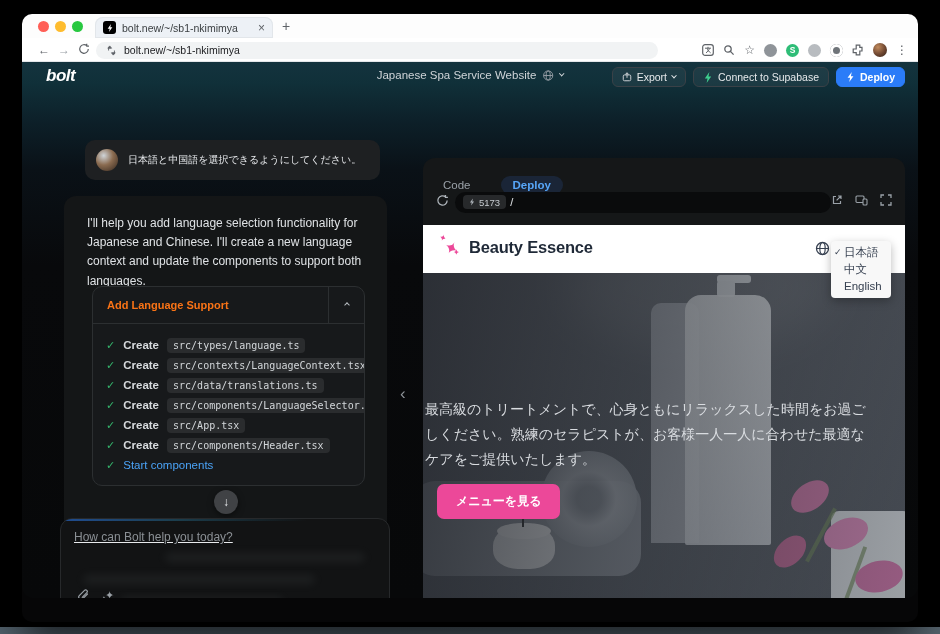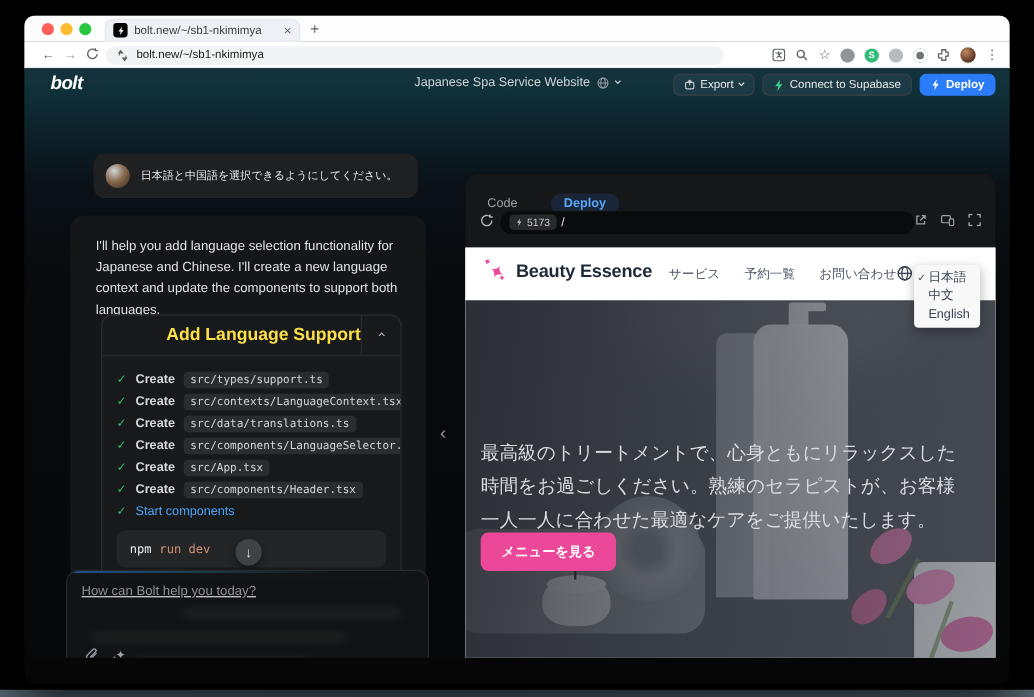--- a/index.html
+++ b/index.html
@@ -51,21 +51,21 @@
   
   .user-card { position:absolute; left:63px; top:78px; width:295px; height:40px; background:#1e2022; border-radius:10px;
     display:flex; align-items:center; gap:10px; padding:0 11px; }
   .avatar-chat { width:22px; height:22px; border-radius:50%; background:radial-gradient(circle at 35% 30%,#cfd4d8,#8a6b50 45%,#33261d); flex:none; }
   .user-text { font-size:10px; color:#e8eaed; }
   .ai-container { position:absolute; left:42px; top:134px; width:323px; height:338px; background:#141617; border-radius:12px; }
   .ai-text { position:absolute; left:23px; top:18px; width:288px; font-size:12px; line-height:1.6; color:#dfe2e5; }
 
   .task-card { position:absolute; left:28px; top:90px; width:273px; background:#17191b; border:1px solid #2c2f31; border-radius:10px; overflow:hidden; }
   .task-hdr { height:36px; display:flex; align-items:center; }
-  .task-title { flex:1; padding-left:14px; font-size:16px; font-weight:700; color:#fde047;text-align:right; }
+  .task-title { flex:1; padding-left:14px; font-size:11px; font-weight:700; color:#f97316; }
   .task-collapse { width:36px; height:36px; border-left:1px solid #2c2f31; display:flex; align-items:center; justify-content:center; color:#b9bec3; }
   .task-body { border-top:1px solid #2c2f31; padding:11px 13px 10px; }
   .step { display:flex; align-items:center; gap:8px; height:20px; }
   .ck { color:#35b56d; font-size:11px; line-height:1; flex:none; }
   .step-act { font-size:11.5px; color:#d6d9dc; font-weight:600; }
   .chip { font-family:"DejaVu Sans Mono","Liberation Mono",monospace; font-size:10px; color:#d3d7da;
     background:#2a2c2e; border-radius:4px; padding:2px 6px; white-space:nowrap; }
   .start-row { display:flex; align-items:center; gap:8px; height:20px; }
   .start-link { font-size:11.5px; color:#4ba3f7; }
   .terminal { margin-top:7px; height:34px; background:#232527; border-radius:8px; display:flex; align-items:center; padding:0 12px;
@@ -137,21 +137,21 @@
   .t2 { left:400px; top:246px; width:46px; height:29px; background:#cd7fae; transform:rotate(-22deg); }
   .t3 { left:432px; top:288px; width:48px; height:31px; background:#c06a9c; transform:rotate(-12deg); }
   .t4 { left:348px; top:266px; width:38px; height:25px; background:#b8638f; transform:rotate(-45deg); }
   .stem { width:4px; height:60px; background:#6b8257; opacity:.7; }
   .s1 { left:396px; top:232px; transform:rotate(28deg); }
   .s2 { left:430px; top:272px; transform:rotate(20deg); }
   .hero-glow { left:140px; top:-46px; width:270px; height:120px; background:rgba(255,255,255,.10); border-radius:50%; filter:blur(22px); }
   .hero-overlay { position:absolute; left:0; top:0; width:100%; height:100%;
     background:linear-gradient(100deg,rgba(30,33,39,.82) 0%,rgba(36,40,46,.58) 45%,rgba(52,57,64,.30) 100%); }
   .hero-title { position:absolute; left:14px; top:74px; font-size:27px; font-weight:800; color:#fff; letter-spacing:1px; z-index:2; }
-  .hero-desc { position:absolute; left:14px; top:124px; width:448px; font-size:17px; line-height:1.78; color:#d9dce0; z-index:2; }
+  .hero-desc { position:absolute; left:2px; top:124px; width:448px; font-size:14px; line-height:1.78; color:#d9dce0; z-index:2; }
   .hero-cta { position:absolute; left:14px; top:211px; background:#ec4899; color:#fff; font-size:12px; font-weight:600;
     border-radius:7px; padding:9px 19px; z-index:2; display:inline-block; }
 
   svg { display:block; }
 </style>
 </head>
 <body>
 
 <div class="screen">
   <div class="desktop-strip"></div>
@@ -271,21 +271,21 @@
             <span class="task-collapse">
                 <span class="chev up"></span>
               </span>
           </div>
           <div class="task-body">
             <div>
 
                 <div class="step">
                   <span class="ck">✓</span>
                   <span class="step-act">Create</span>
-                  <span class="chip">src/types/support.ts</span>
+                  <span class="chip">src/types/language.ts</span>
                 </div>
 
                 <div class="step">
                   <span class="ck">✓</span>
                   <span class="step-act">Create</span>
                   <span class="chip">src/contexts/LanguageContext.tsx</span>
                 </div>
 
                 <div class="step">
                   <span class="ck">✓</span>
@@ -307,24 +307,20 @@
 
                 <div class="step">
                   <span class="ck">✓</span>
                   <span class="step-act">Create</span>
                   <span class="chip">src/components/Header.tsx</span>
                 </div>
               </div>
             <div class="start-row">
               <span class="ck">✓</span>
               <span class="start-link">Start components</span>
-            </div>
-            <div class="terminal">
-              <span class="t-cmd">npm</span>
-              <span class="t-arg">run dev</span>
             </div>
           </div>
         </div>
       </div>
 
       <div class="scroll-down">
         <span>↓</span>
       </div>
 
       <div class="chat-input">
@@ -388,26 +384,20 @@
         </div>
 
         <div class="site">
           <div class="site-hdr">
             <span class="brand-ico">
               <span class="s1">✦</span>
               <span class="s2">✦</span>
               <span class="s3">✦</span>
             </span>
             <span class="brand-name">Beauty Essence</span>
-            <div class="site-nav">
-
-            <span>サービス</span>
-                <span>予約一覧</span>
-                <span>お問い合わせ</span>
-              </div>
             <span class="globe-btn">
               <svg width="15" height="15" viewBox="0 0 14 14">
                   <circle cx="7" cy="7" r="5.6" fill="none" stroke="#374151" stroke-width="1.2"></circle>
                   <ellipse cx="7" cy="7" rx="2.5" ry="5.6" fill="none" stroke="#374151" stroke-width="1.1"></ellipse>
                   <path d="M1.4 7h11.2" stroke="#374151" stroke-width="1.1"></path>
                 </svg>
             </span>
             <div class="lang-menu">
 
                 <div class="lang-item">

